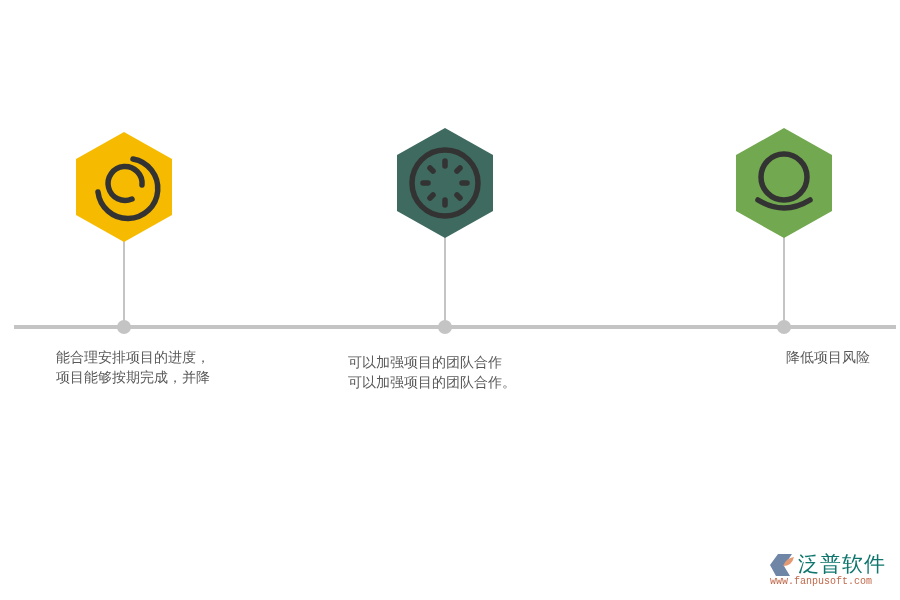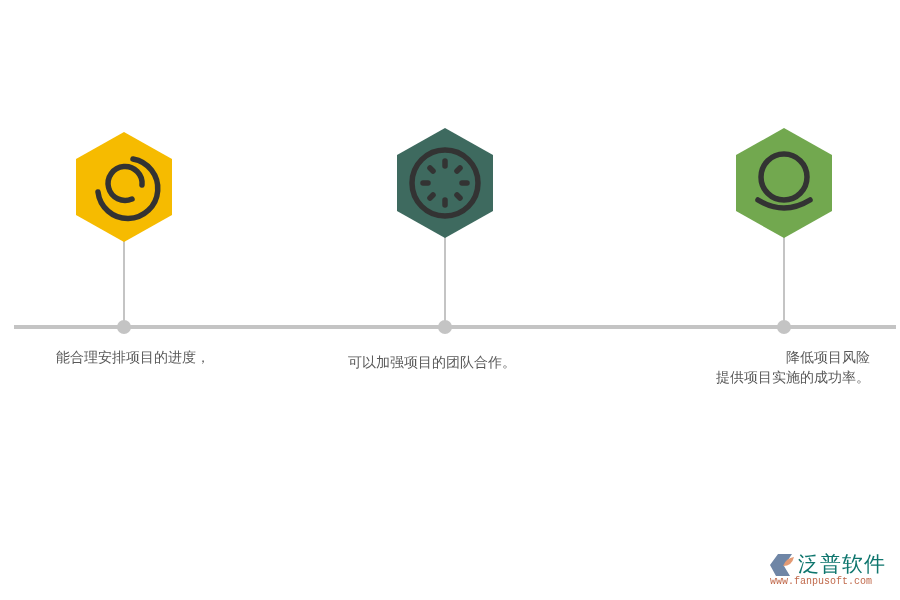--- a/index.html
+++ b/index.html
@@ -25,20 +25,21 @@
   <svg width="96" height="110" viewBox="0 0 96 110">
     <polygon points="48,0 96,27 96,83 48,110 0,83 0,27" fill="#f6bb00"></polygon>
     <g fill="none" stroke="#333333" stroke-linecap="round" stroke-width="5.5">
       <path d="M 57 27 A 30 30 0 1 1 22 60"></path>
       <path d="M 56 67 A 17 17 0 1 1 66 53"></path>
     </g>
   </svg>
 </div>
 <div class="desc" style="left:28px;top:348px;width:200px;margin-left:28px;">
   <div>能合理安排项目的进度，</div>
+  <div>项目能够按期完成，并降</div>
 </div>
 
 <div class="stem" style="left:444px;top:225px;height:100px;"></div>
 <div class="node" style="left:438px;"></div>
 <div class="hex" style="left:397px;top:128px;">
   <svg width="96" height="110" viewBox="0 0 96 110">
     <polygon points="48,0 96,27 96,83 48,110 0,83 0,27" fill="#3e6a5f"></polygon>
     <g fill="none" stroke="#333333" stroke-linecap="round">
       <circle cx="48" cy="55" r="33" stroke-width="5.5"></circle>
       <g stroke-width="5.5">
@@ -48,37 +49,37 @@
         <line x1="65" y1="55" x2="70" y2="55"></line>
         <line x1="33" y1="40" x2="36" y2="43"></line>
         <line x1="60" y1="67" x2="63" y2="70"></line>
         <line x1="63" y1="40" x2="60" y2="43"></line>
         <line x1="36" y1="67" x2="33" y2="70"></line>
       </g>
     </g>
   </svg>
 </div>
 <div class="desc" style="left:348px;top:353px;width:200px;">
+  <div>可以加强项目的团队合作</div>
   <div>可以加强项目的团队合作。</div>
 </div>
 
 <div class="stem" style="left:783px;top:225px;height:100px;"></div>
 <div class="node" style="left:777px;"></div>
 <div class="hex" style="left:736px;top:128px;">
   <svg width="96" height="110" viewBox="0 0 96 110">
     <polygon points="48,0 96,27 96,83 48,110 0,83 0,27" fill="#72a84f"></polygon>
     <g fill="none" stroke="#333333" stroke-linecap="round" stroke-width="5.5">
       <circle cx="48" cy="49" r="23"></circle>
       <path d="M 22 72 Q 48 88 74 72"></path>
     </g>
   </svg>
 </div>
 <div class="desc" style="left:690px;top:348px;width:180px;text-align:right;">
   <div>降低项目风险</div>
-  <div>提供项目实施的成功率。</div>
 </div>
 
 <div class="logo">
   <svg width="26" height="24" viewBox="0 0 26 24" style="position:absolute;left:0;top:2px;">
     <polygon points="8,0 22,0 14,12 20,22 6,22 0,11" fill="#6f86a6"></polygon>
     <path d="M 13 12 Q 16 4 24 3 Q 22 12 13 12 Z" fill="#e39a74"></path>
   </svg>
   <div class="logo-text">泛普软件</div>
   <div class="logo-url">www.fanpusoft.com</div>
 </div>

